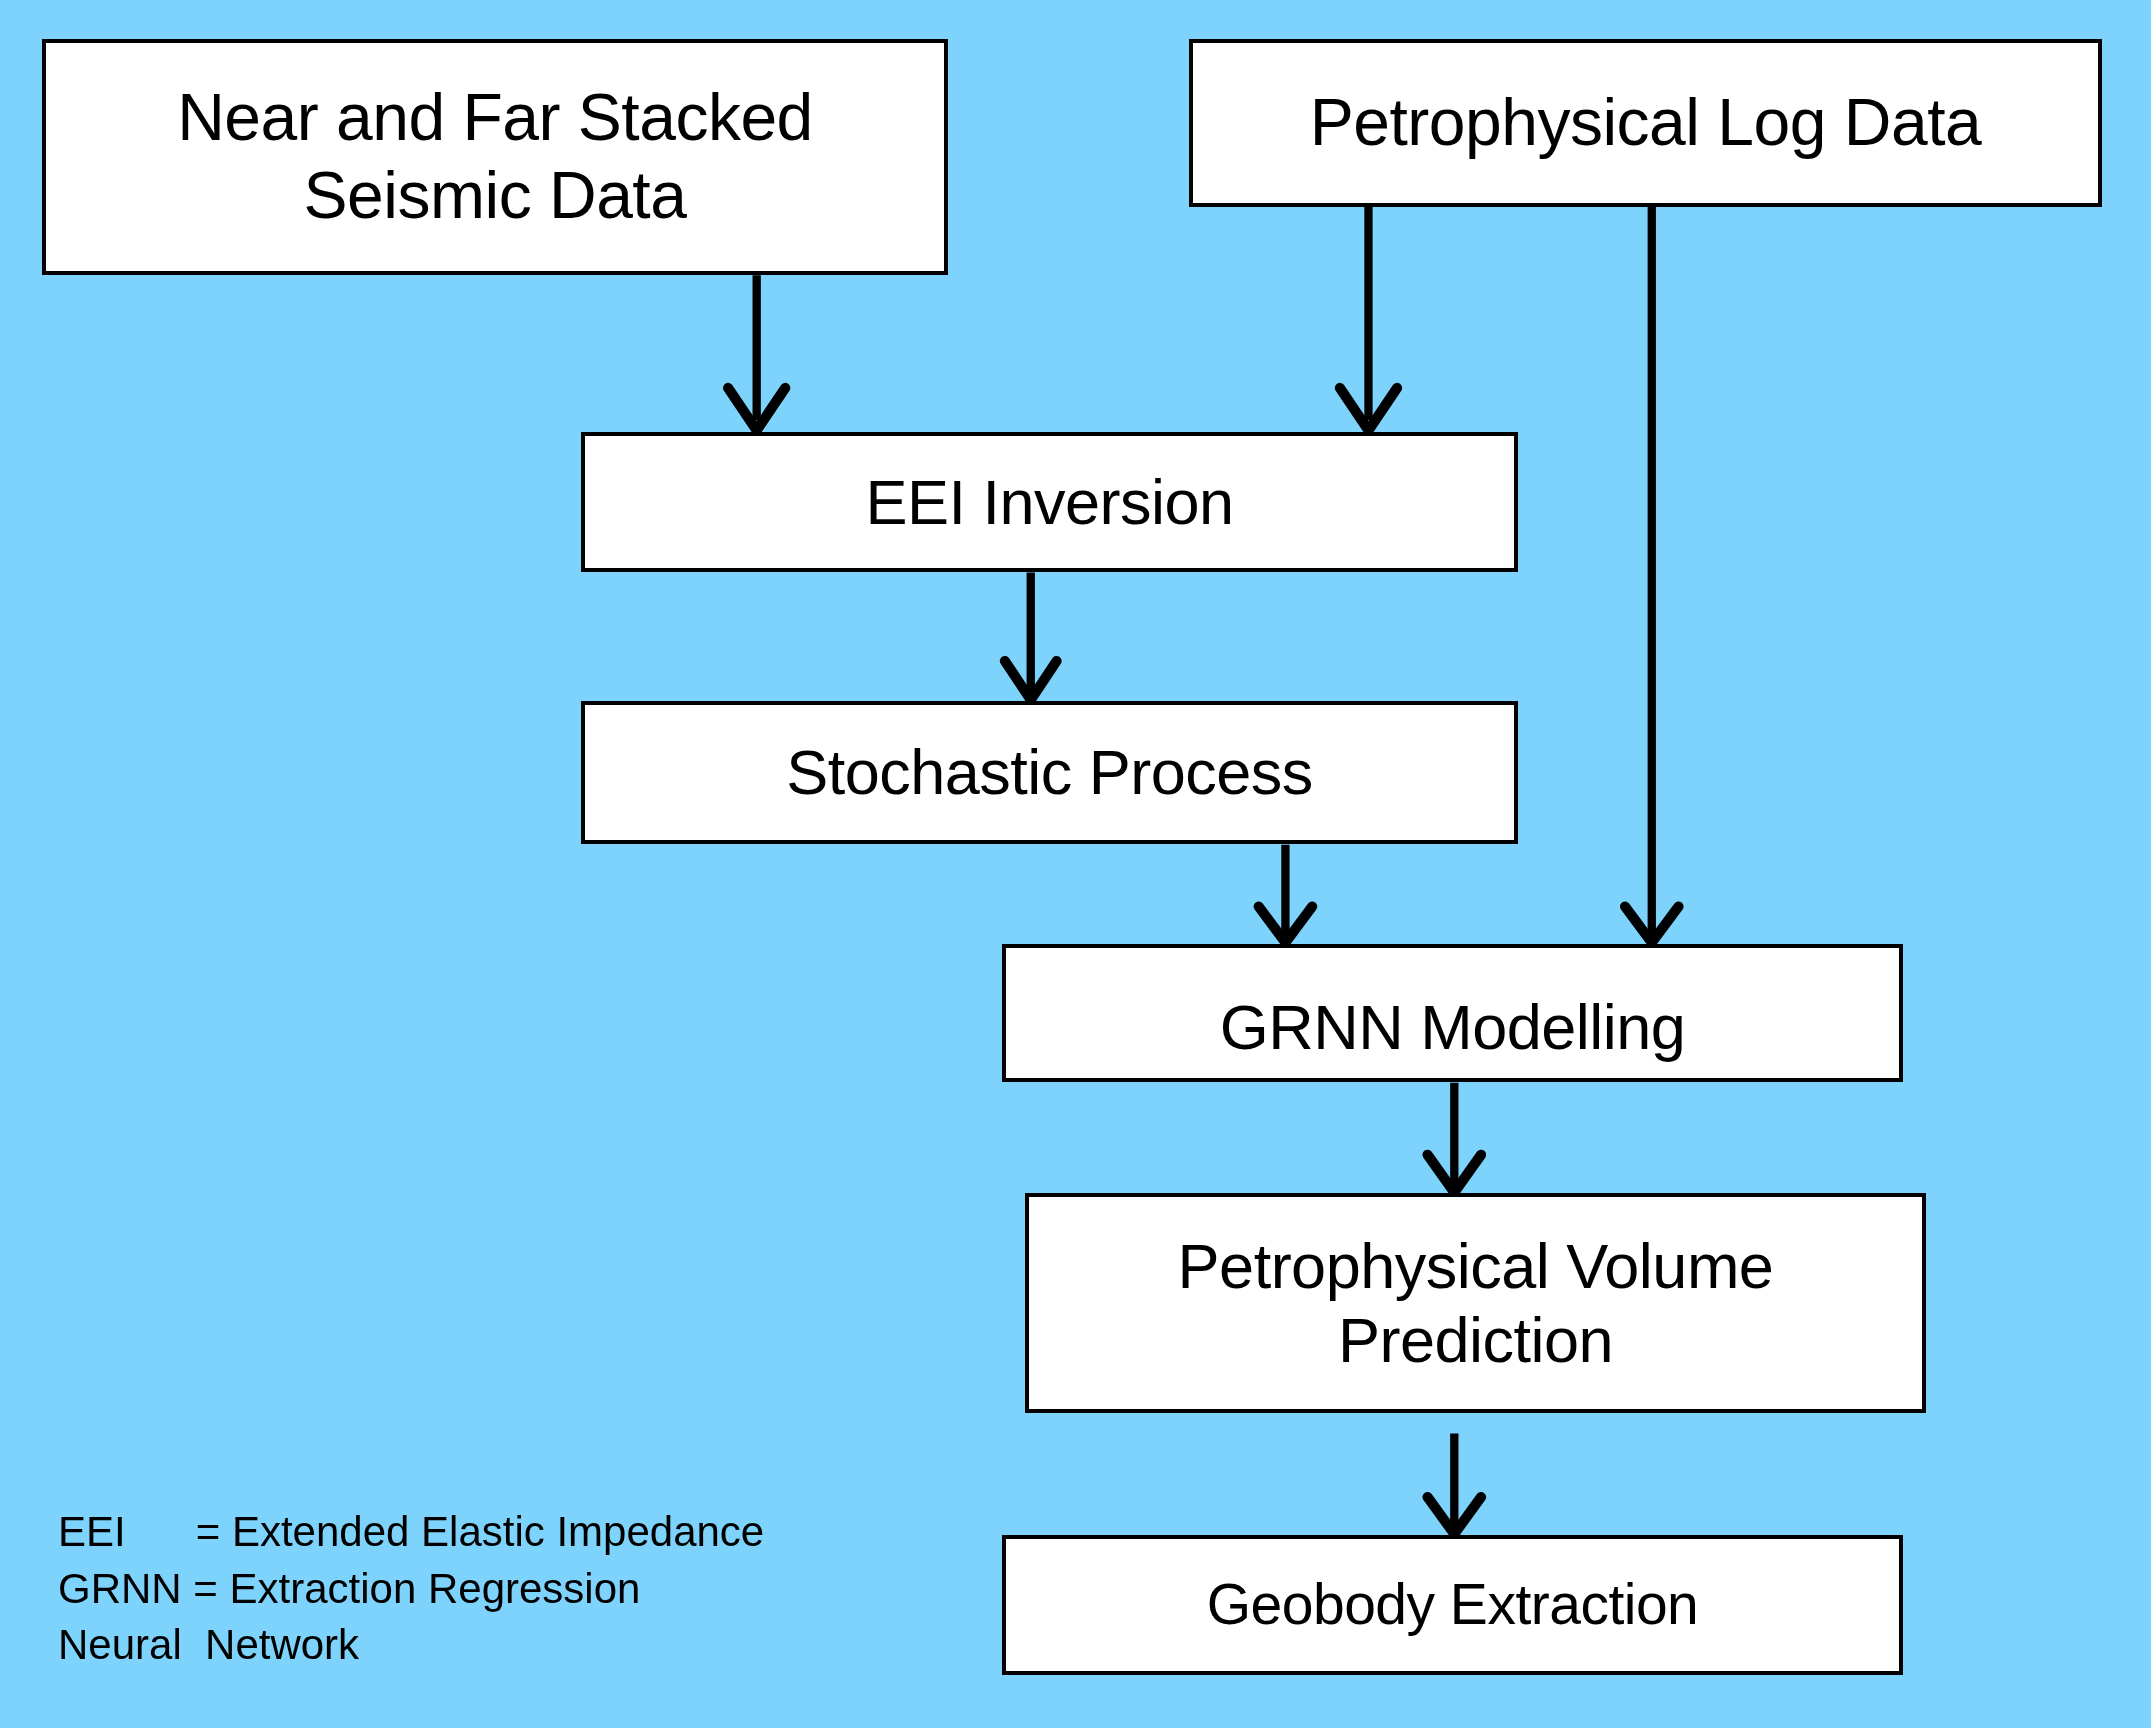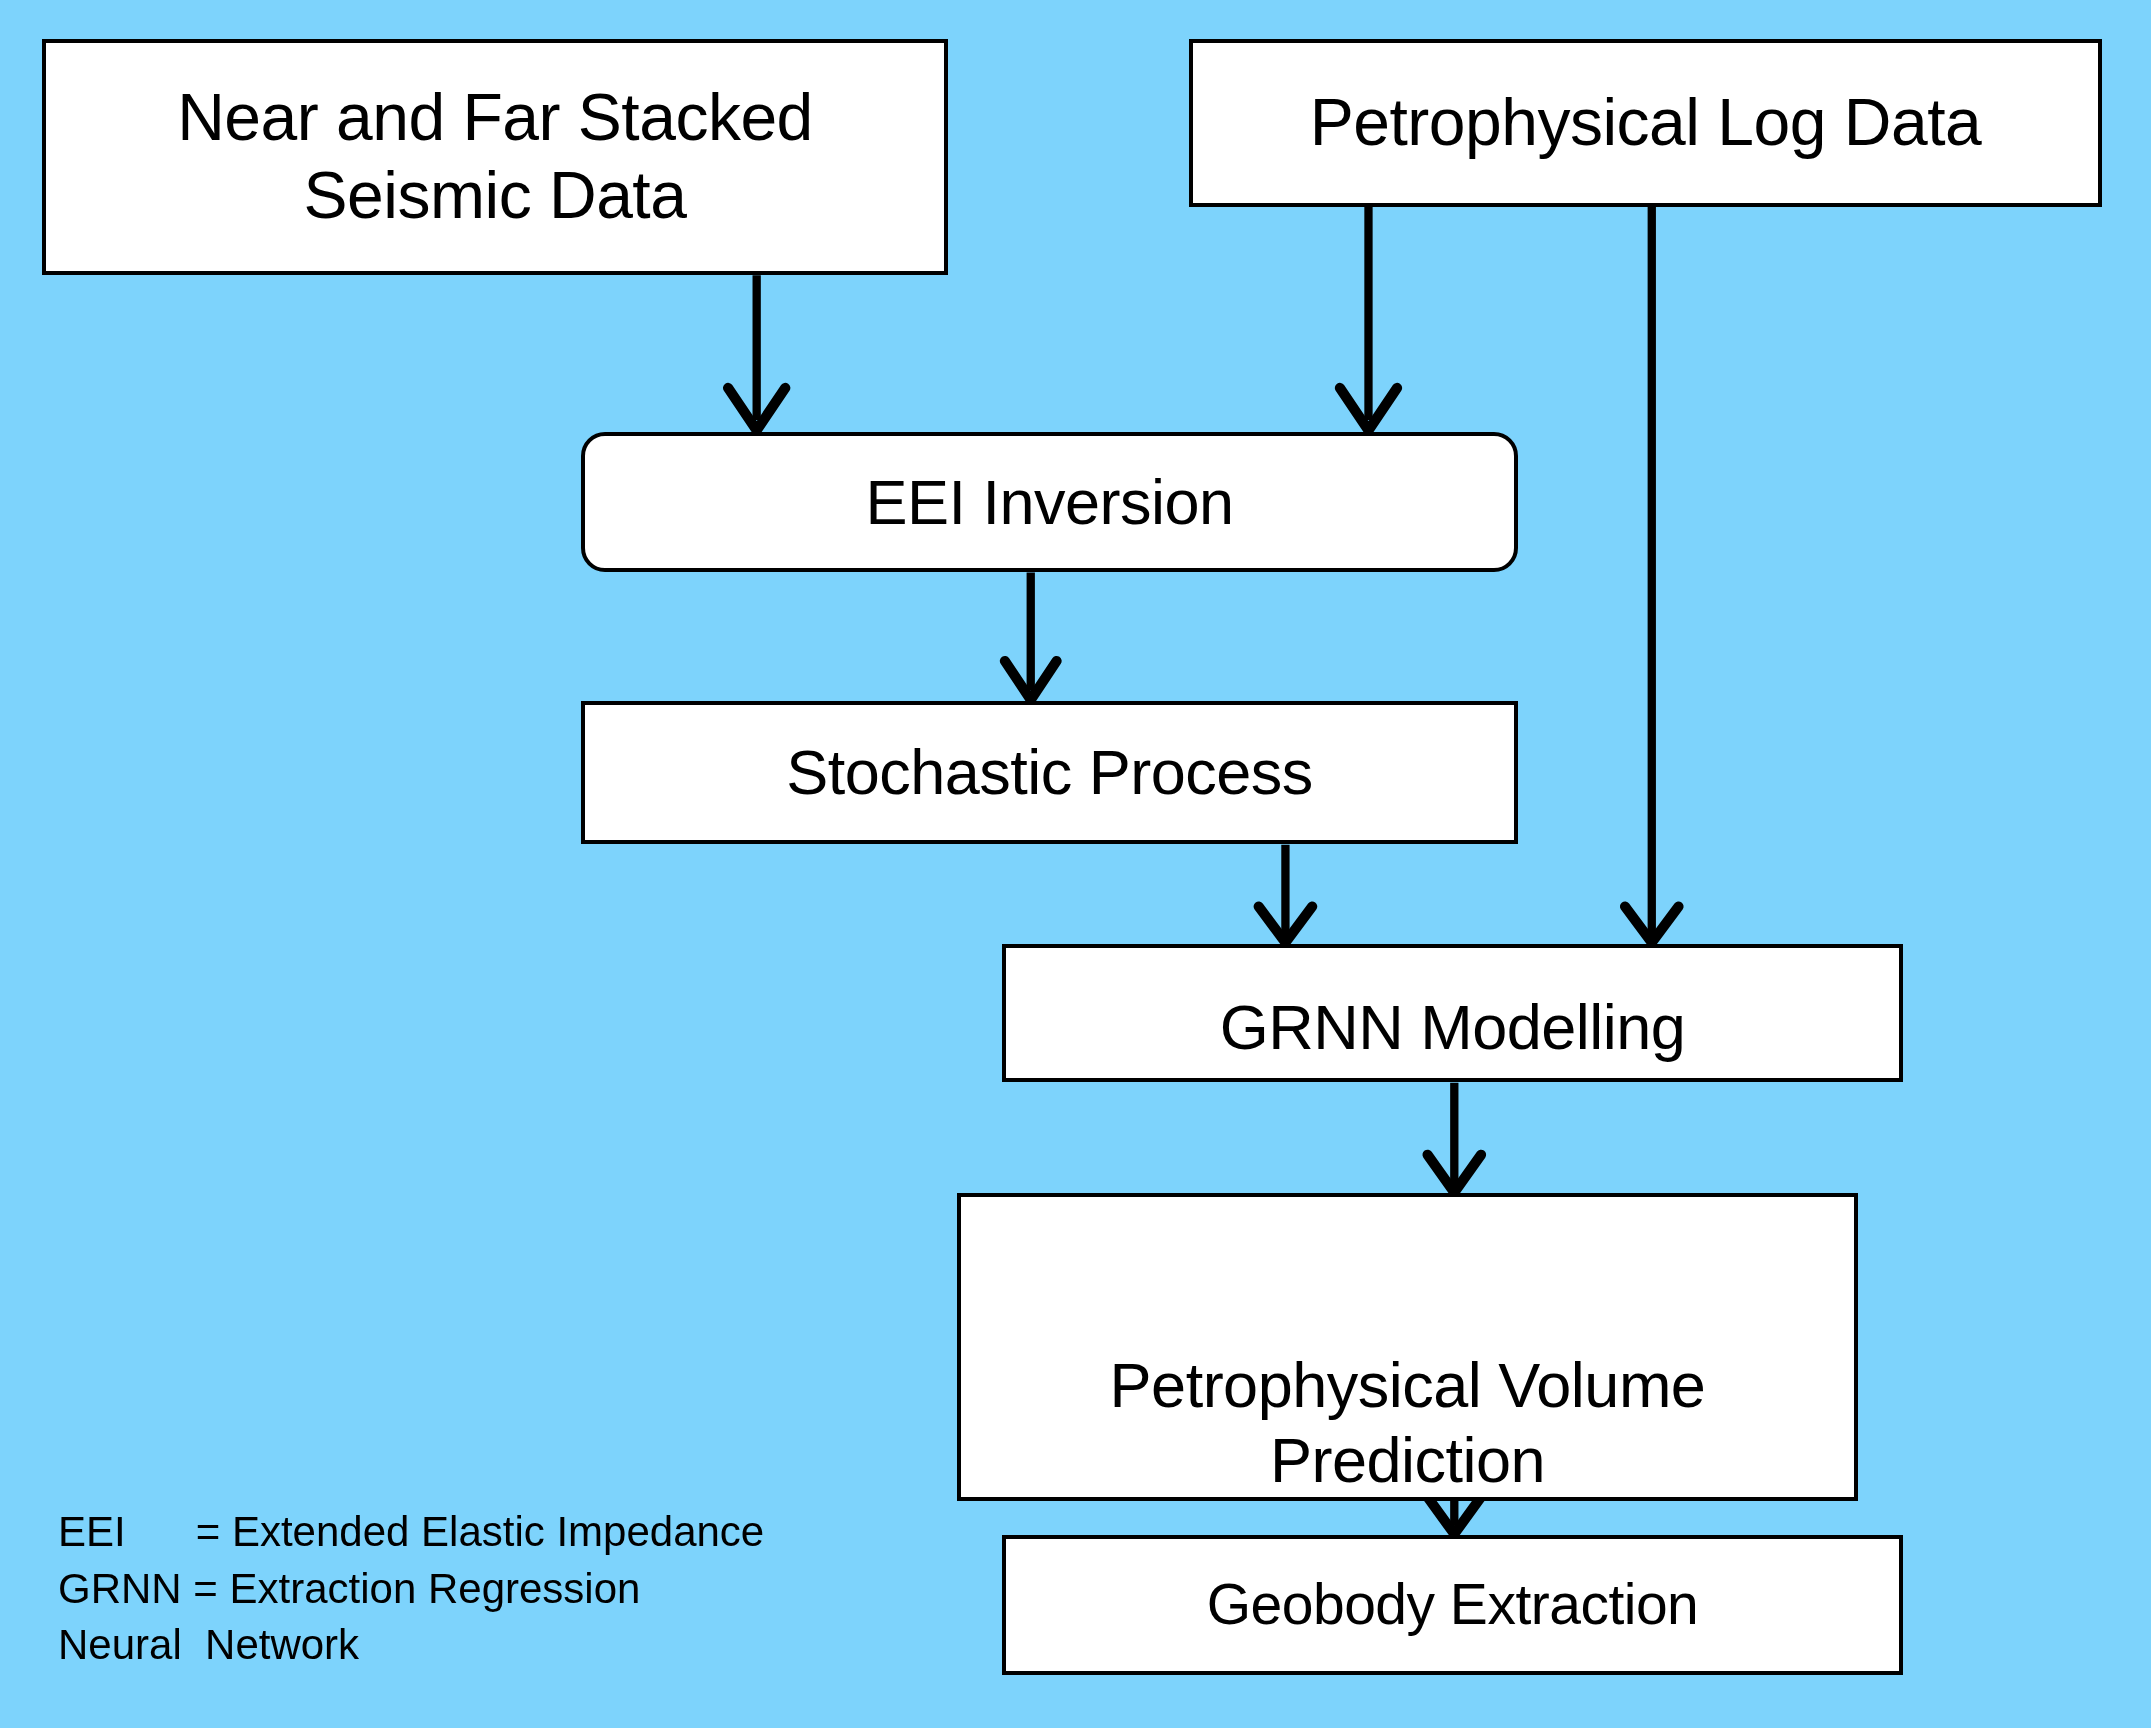--- a/index.html
+++ b/index.html
@@ -34,24 +34,24 @@
     font-family: "Liberation Sans", sans-serif;
     font-weight: 400;
     line-height: 1.18;
     letter-spacing: -0.5px;
     white-space: pre-line;
     padding: 0 13px;
   }
   
   #node-seismic      { left: 42px;   top: 39px;   width: 906px;  height: 236px; }
   #node-petrolog     { left: 1189px; top: 39px;   width: 913px;  height: 168px; }
-  #node-eei          { left: 581px;  top: 432px;  width: 937px; height: 140px; border-radius: 24px; }
+  #node-eei          { left: 581px;  top: 432px;  width: 937px; height: 140px; }
   #node-stochastic   { left: 581px;  top: 701px;  width: 937px; height: 143px; align-items: center; }
   #node-grnn         { left: 1002px; top: 944px; width: 901px;  height: 138px; }
-  #node-pvp          { left: 957px; top: 1193px; width: 901px;  height: 308px; align-items: flex-end; }
+  #node-pvp          { left: 1025px; top: 1193px; width: 901px;  height: 220px; }
   #node-geobody      { left: 1002px; top: 1535px; width: 901px;  height: 140px; }
 
   #node-seismic  .node-label { font-size: 66px; }
   #node-petrolog .node-label { font-size: 66px; }
   #node-eei      .node-label { font-size: 63px; }
   #node-stochastic .node-label { font-size: 63px; }
   #node-grnn     .node-label { font-size: 63px; margin-top: 28px; }
   #node-pvp      .node-label { font-size: 63px; }
   #node-geobody  .node-label { font-size: 57px; }
 

